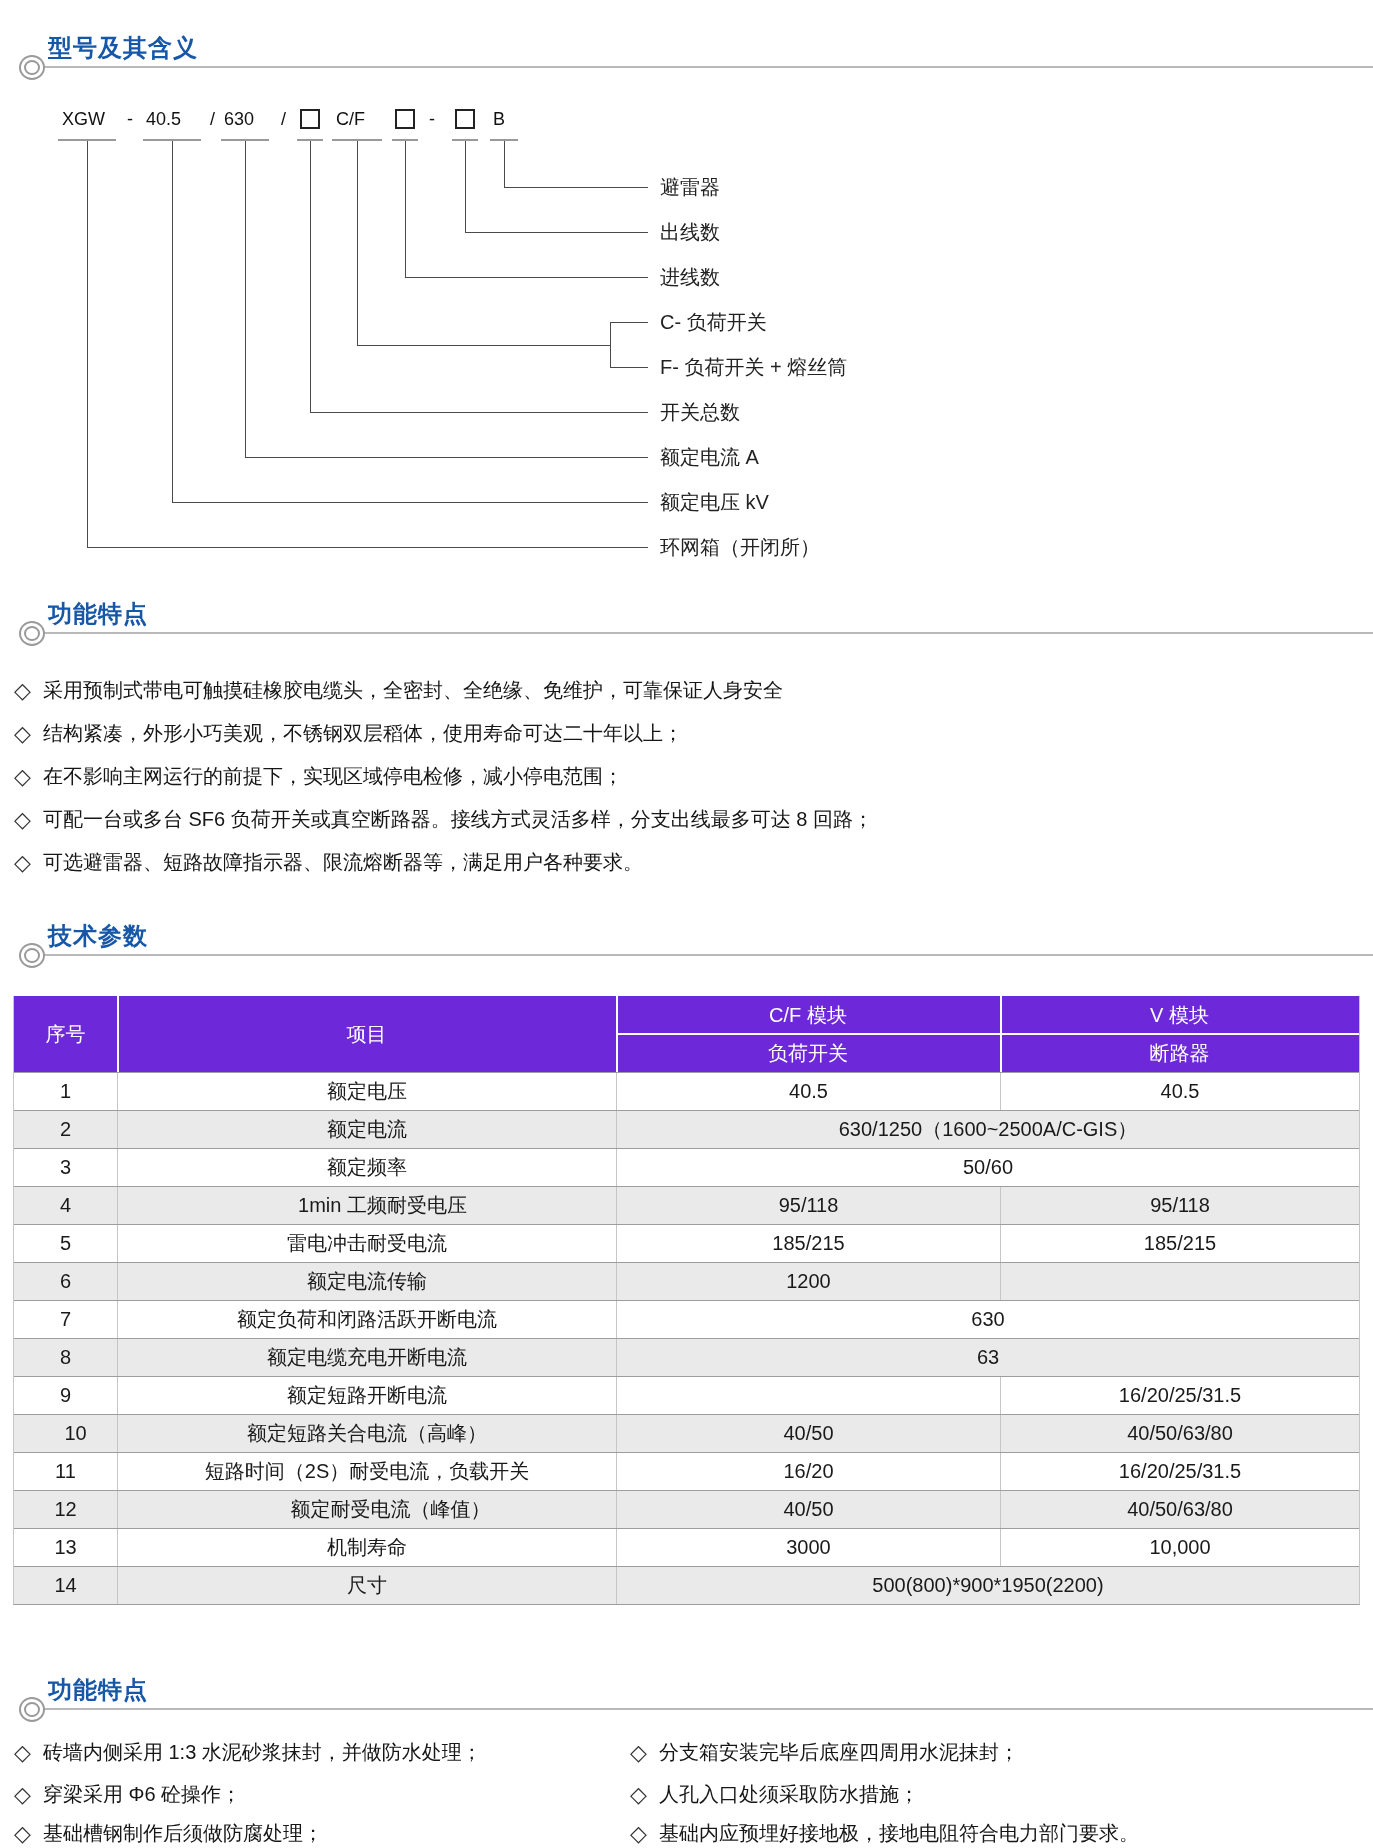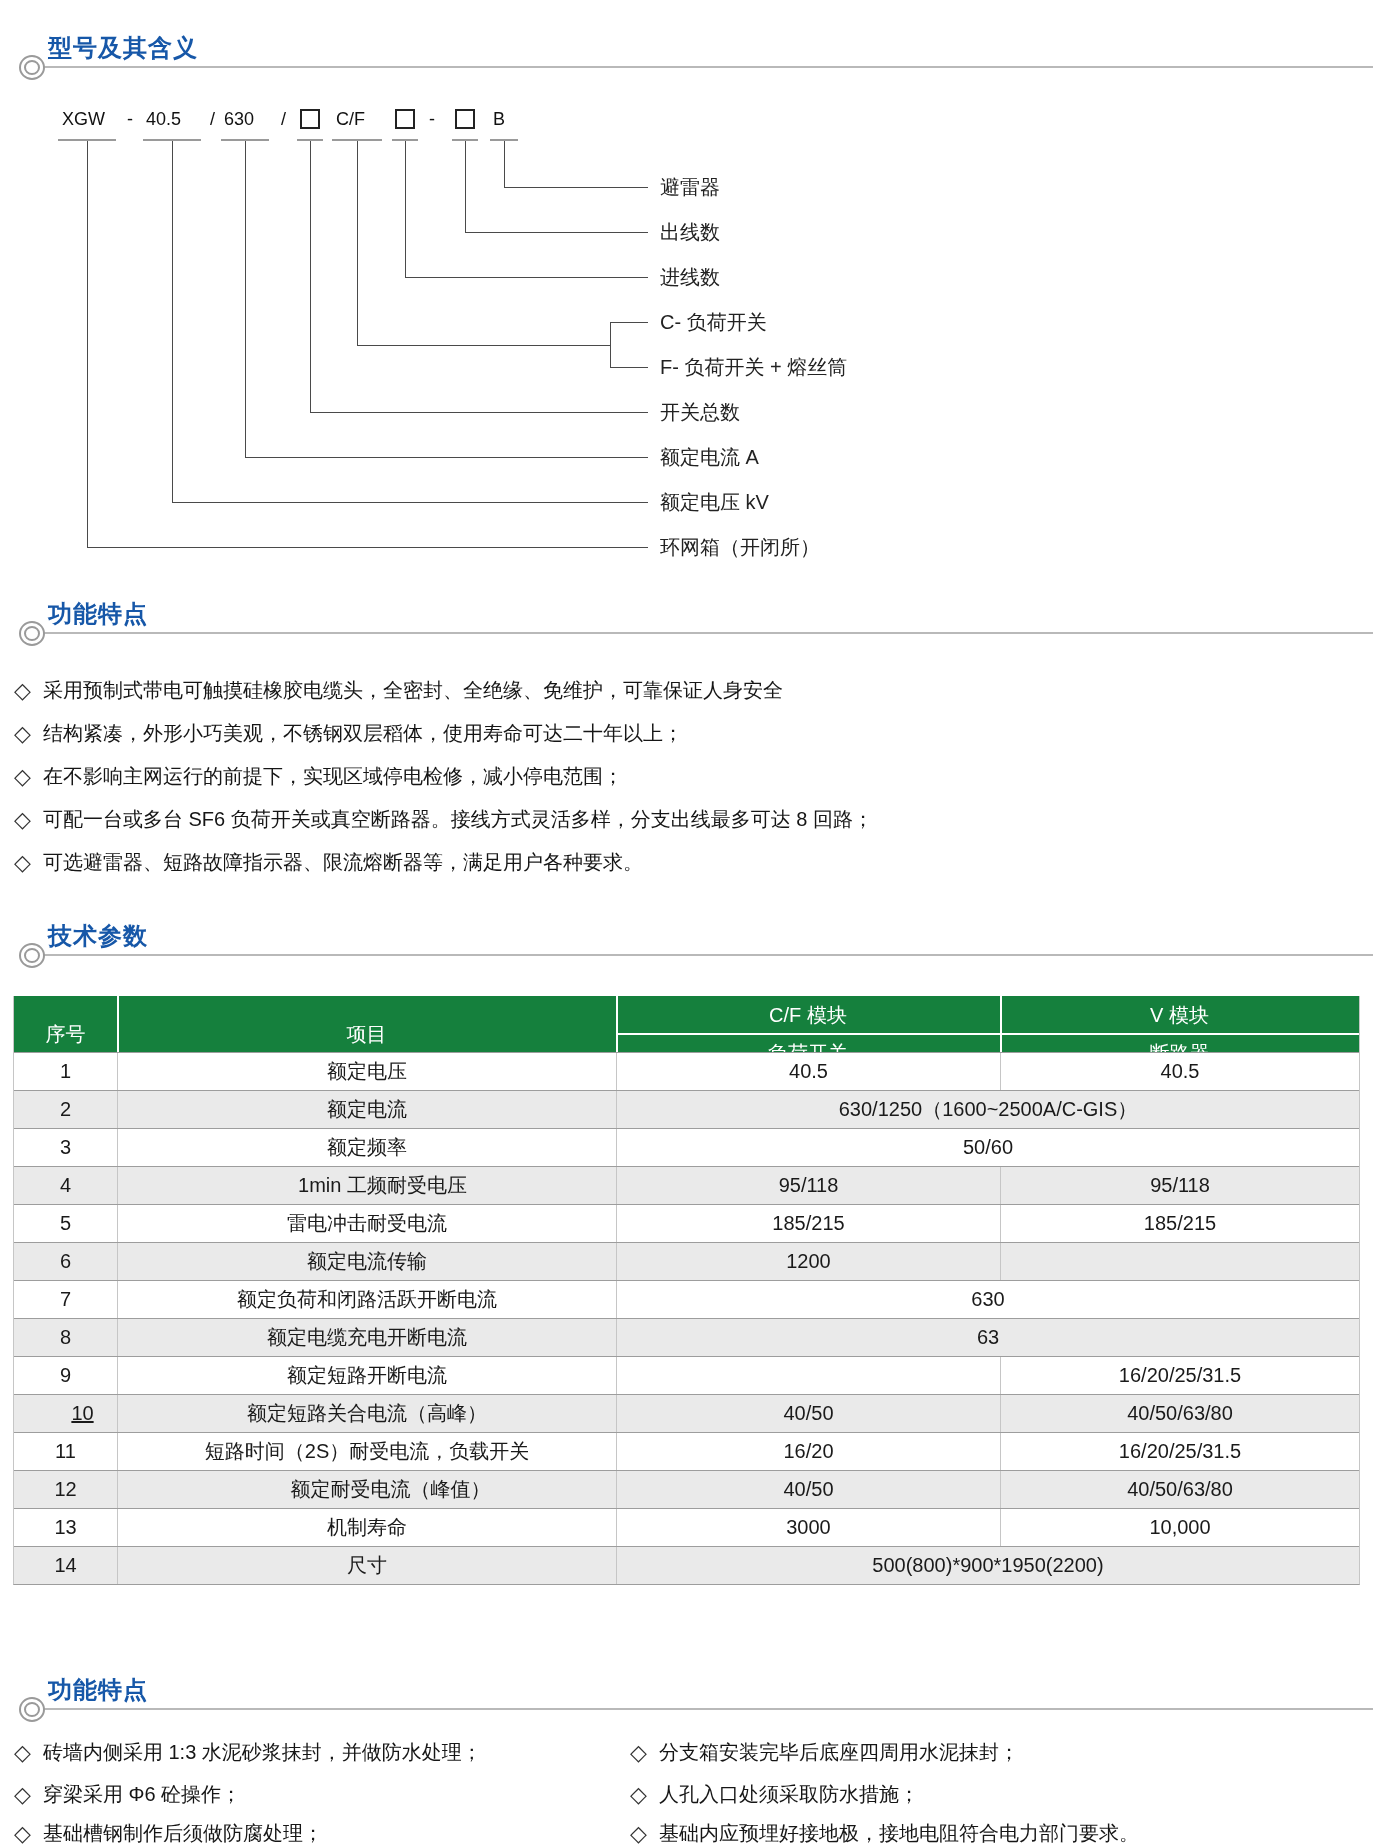--- a/index.html
+++ b/index.html
@@ -20,21 +20,21 @@
   .u-line{position:absolute;top:139px;height:2px;background:#9a9a9a;}
   .dline{position:absolute;background:#4a4a4a;}
   .dlabel{position:absolute;left:660px;height:26px;line-height:26px;font-size:20px;color:#222;white-space:nowrap;}
 
   
   .bullet{position:absolute;height:28px;line-height:28px;font-size:20px;color:#161616;white-space:nowrap;}
   .bullet .dia{display:inline-block;margin-right:12px;color:#333;font-size:22px;transform:translateY(1px);}
 
   
   #spec-table{position:absolute;left:13px;top:996px;width:1347px;box-sizing:border-box;border-left:1px solid #c6c6c6;border-right:1px solid #c6c6c6;border-bottom:1px solid #9d9d9d;}
-  .thead{position:relative;width:100%;height:56px;background:#15803d;color:#fff;}
+  .thead{position:relative;width:100%;height:76px;background:#6d28d9;color:#fff;}
   .thead .hcell{position:absolute;text-align:center;font-size:20px;}
   .hc-span{top:0;height:76px;line-height:76px;}
   .hc-top{top:0;height:38px;line-height:38px;}
   .hc-bot{top:38px;height:38px;line-height:38px;}
   .hvline{position:absolute;top:0;width:2px;height:76px;background:#fff;}
   .hhline{position:absolute;top:37px;height:2px;background:#fff;}
   .trow{position:relative;width:100%;height:38px;border-top:1px solid #9d9d9d;box-sizing:border-box;}
   .trow.gray{background:#EAEAEA;}
   .tcell{position:absolute;top:0;height:37px;line-height:37px;text-align:center;font-size:20px;color:#1a1a1a;box-sizing:border-box;white-space:nowrap;overflow:hidden;}
   .cv{border-left:1px solid #c6c6c6;}
@@ -184,21 +184,21 @@
         <div class="tcell cv" style="left: 103px; width: 499px;">额定电缆充电开断电流</div>
         <div class="tcell cv" style="left: 602px; width: 743px;">63</div>
       </div>
       <div class="trow">
         <div class="tcell" style="left: 0px; width: 103px;">9</div>
         <div class="tcell cv" style="left: 103px; width: 499px;">额定短路开断电流</div>
         <div class="tcell cv" style="left: 602px; width: 384px;"></div>
         <div class="tcell cv" style="left: 986px; width: 359px;">16/20/25/31.5</div>
       </div>
       <div class="trow gray">
-        <div class="tcell" style="left: 17px; width: 103px; text-decoration: underline;">10</div>
+        <div class="tcell" style="left: 10px; width: 103px;">10</div>
         <div class="tcell cv" style="left: 103px; width: 499px;">额定短路关合电流（高峰）</div>
         <div class="tcell cv" style="left: 602px; width: 384px;">40/50</div>
         <div class="tcell cv" style="left: 986px; width: 359px;">40/50/63/80</div>
       </div>
       <div class="trow">
         <div class="tcell" style="left: 0px; width: 103px;">11</div>
         <div class="tcell cv" style="left: 103px; width: 499px;">短路时间（2S）耐受电流，负载开关</div>
         <div class="tcell cv" style="left: 602px; width: 384px; text-align: center;">16/20</div>
         <div class="tcell cv" style="left: 986px; width: 359px;">16/20/25/31.5</div>
       </div>

